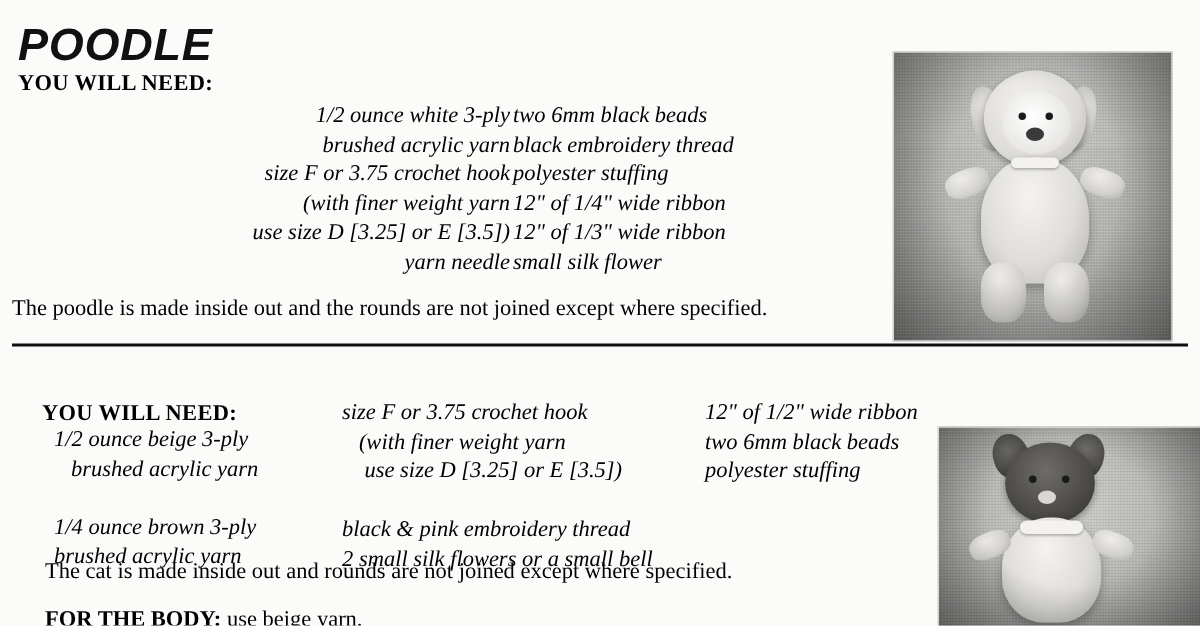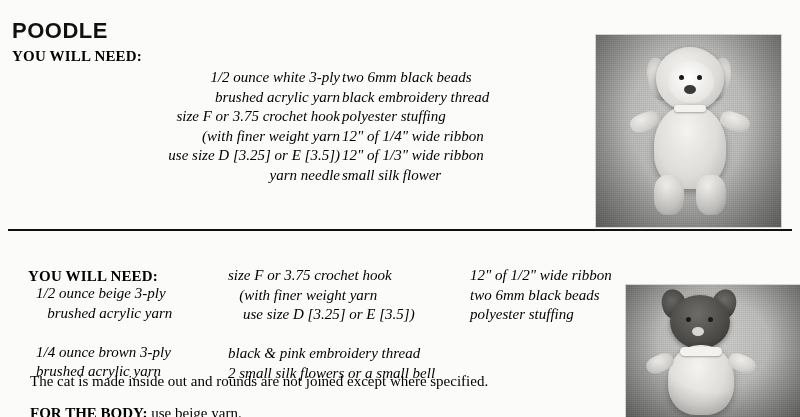--- a/index.html
+++ b/index.html
@@ -32,22 +32,23 @@
   }
   .title-main {
     font-family: "Liberation Sans", sans-serif;
     font-weight: bold;
     letter-spacing: 0.5px;
     color: #111;
   }
   #poodle-title {
     position: absolute;
     left: 12px; top: 16px;
-    font-size: 22px;
+    font-size: 30px;
     line-height: 29px;
+    font-style: italic;
   }
   #poodle-youwillneed {
     position: absolute;
     left: 12px; top: 48px;
     font-family: "Liberation Serif", serif;
     font-weight: bold;
     font-size: 15px;
     letter-spacing: 0.2px;
   }
   .ital {
@@ -254,20 +255,21 @@
       use size D [3.25] or E [3.5])
 yarn needle</div>
 
     <div id="poodle-col-right" class="ital">two 6mm black beads
 black embroidery thread
 polyester stuffing
 12" of 1/4" wide ribbon
 12" of 1/3" wide ribbon
 small silk flower</div>
 
+    <div id="poodle-note">The poodle is made inside out and the rounds are not joined except where specified.</div>
 
     <div id="poodle-photo" class="photo">
       <div class="ph-bg"></div>
       <div class="ph-noise"></div>
       <div class="doll" style="left:0;top:0;width:185px;height:192px;">
 
         <div class="ear" style="left:52px;top:22px;width:22px;height:44px;transform:rotate(-14deg);"></div>
         <div class="ear" style="left:112px;top:22px;width:22px;height:44px;transform:rotate(14deg);"></div>
 
         <div class="head" style="left:60px;top:12px;width:68px;height:64px;"></div>

